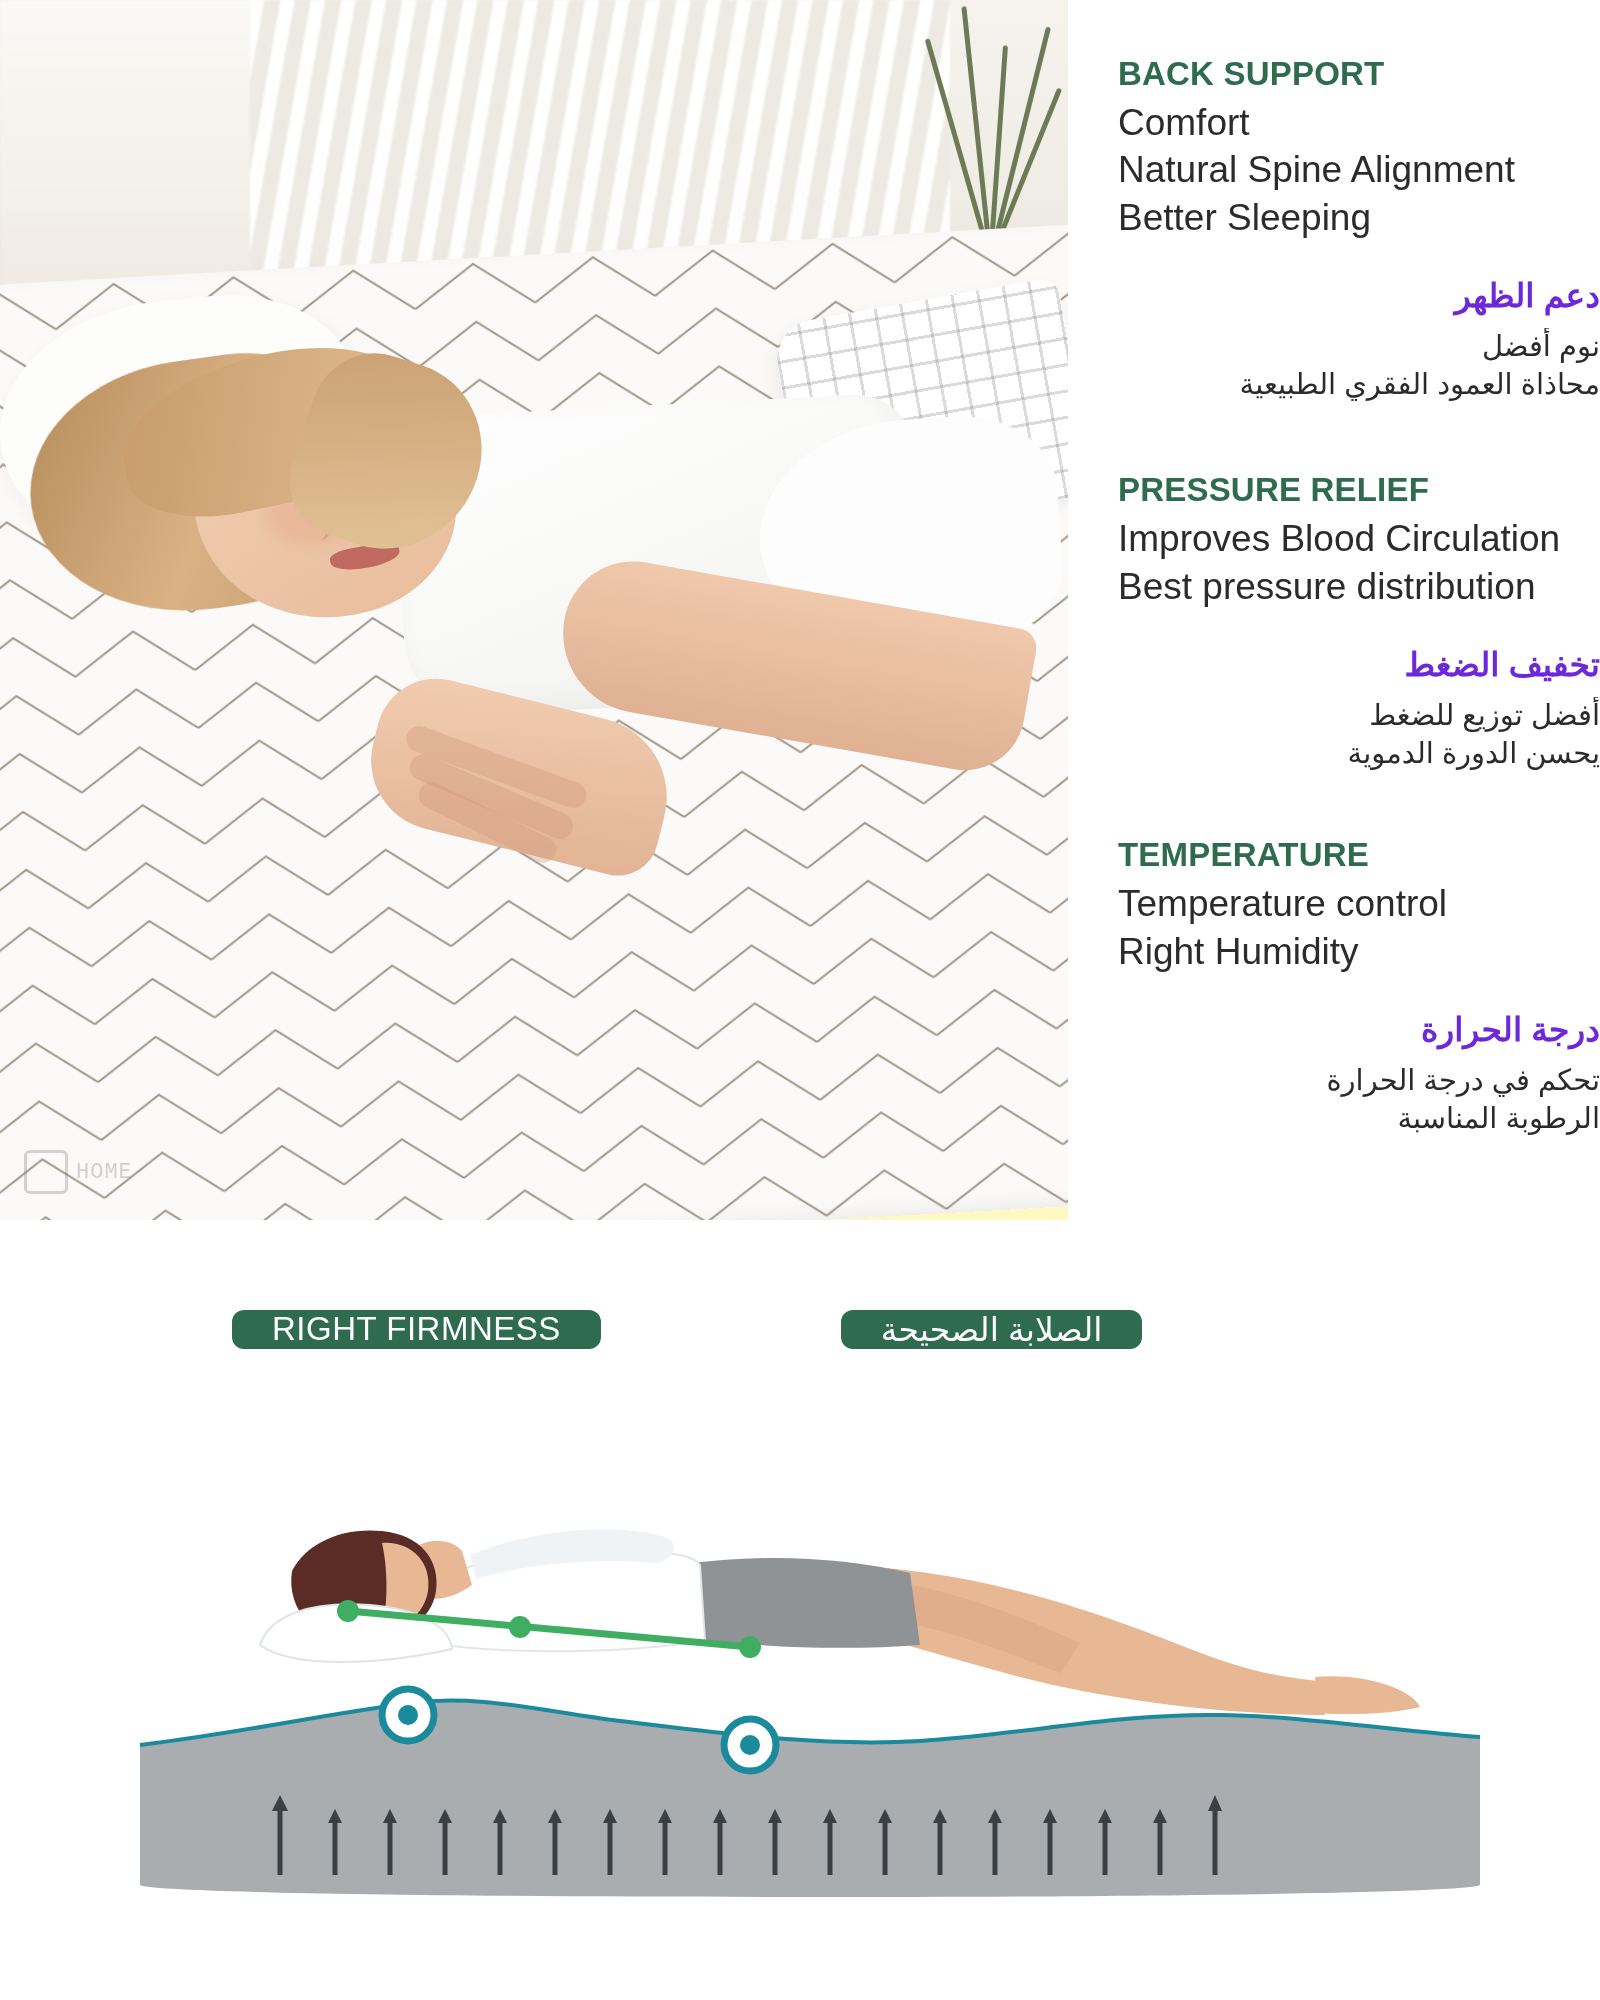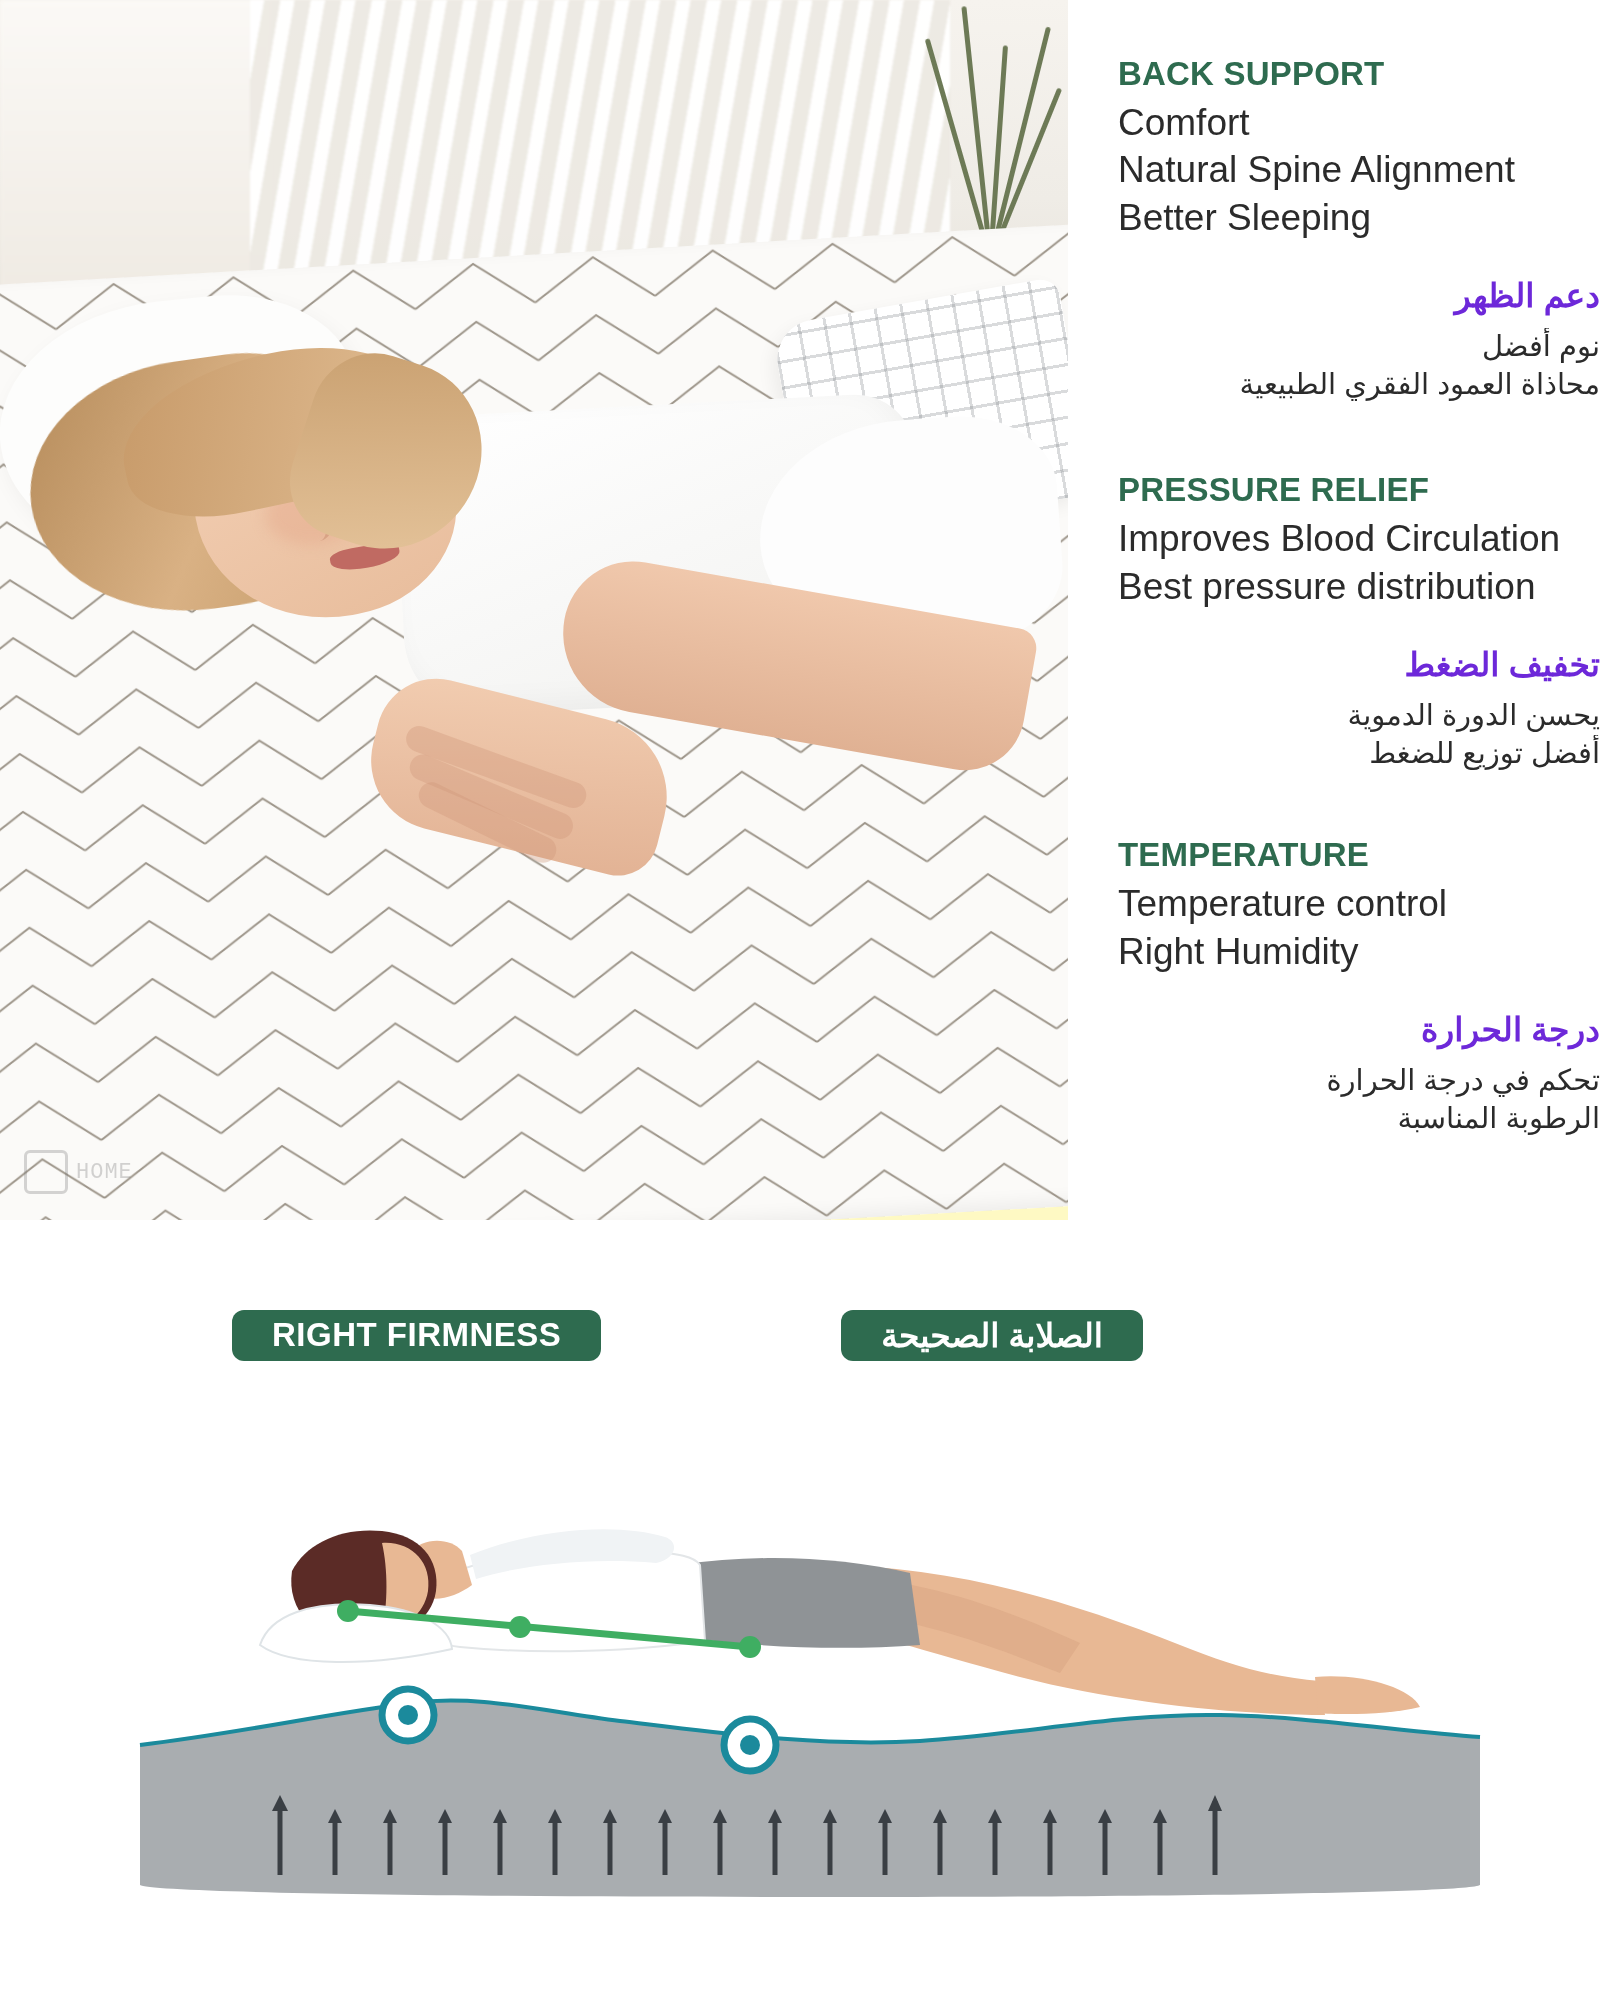--- a/index.html
+++ b/index.html
@@ -251,22 +251,22 @@
     background: #fff;
   }
   .badges {
     position: absolute; left: 0; top: 60px; width: 1600px;
     display: flex; gap: 240px; padding-left: 232px;
   }
   .badge {
     background: #2e6b4f;
     color: #fff;
     font-size: 33px;
-    font-weight: bold;
-    padding: 6px 40px;
+    font-weight: normal;
+    padding: 0 40px;
     border-radius: 12px;
     letter-spacing: 0.5px;
     white-space: nowrap;
   }
   .badge.ar { direction: rtl; }
   .diagram {
     position: absolute; left: 120px; top: 165px;
     width: 1380px; height: 560px;
   }
 </style>
@@ -345,22 +345,22 @@
       </div>
 
       <div class="gap-1"></div>
 
       <div class="feature">
         <div class="f-title">PRESSURE RELIEF</div>
         <div class="f-line">Improves Blood Circulation</div>
         <div class="f-line">Best pressure distribution</div>
         <div class="f-ar">
           <div class="ar-title">تخفيف الضغط</div>
+          <div class="ar-line">أفضل توزيع للضغط</div>
           <div class="ar-line">يحسن الدورة الدموية</div>
-          <div class="ar-line">أفضل توزيع للضغط</div>
         </div>
       </div>
 
       <div class="gap-2"></div>
 
       <div class="feature">
         <div class="f-title">TEMPERATURE</div>
         <div class="f-line">Temperature control</div>
         <div class="f-line">Right Humidity</div>
         <div class="f-ar">

